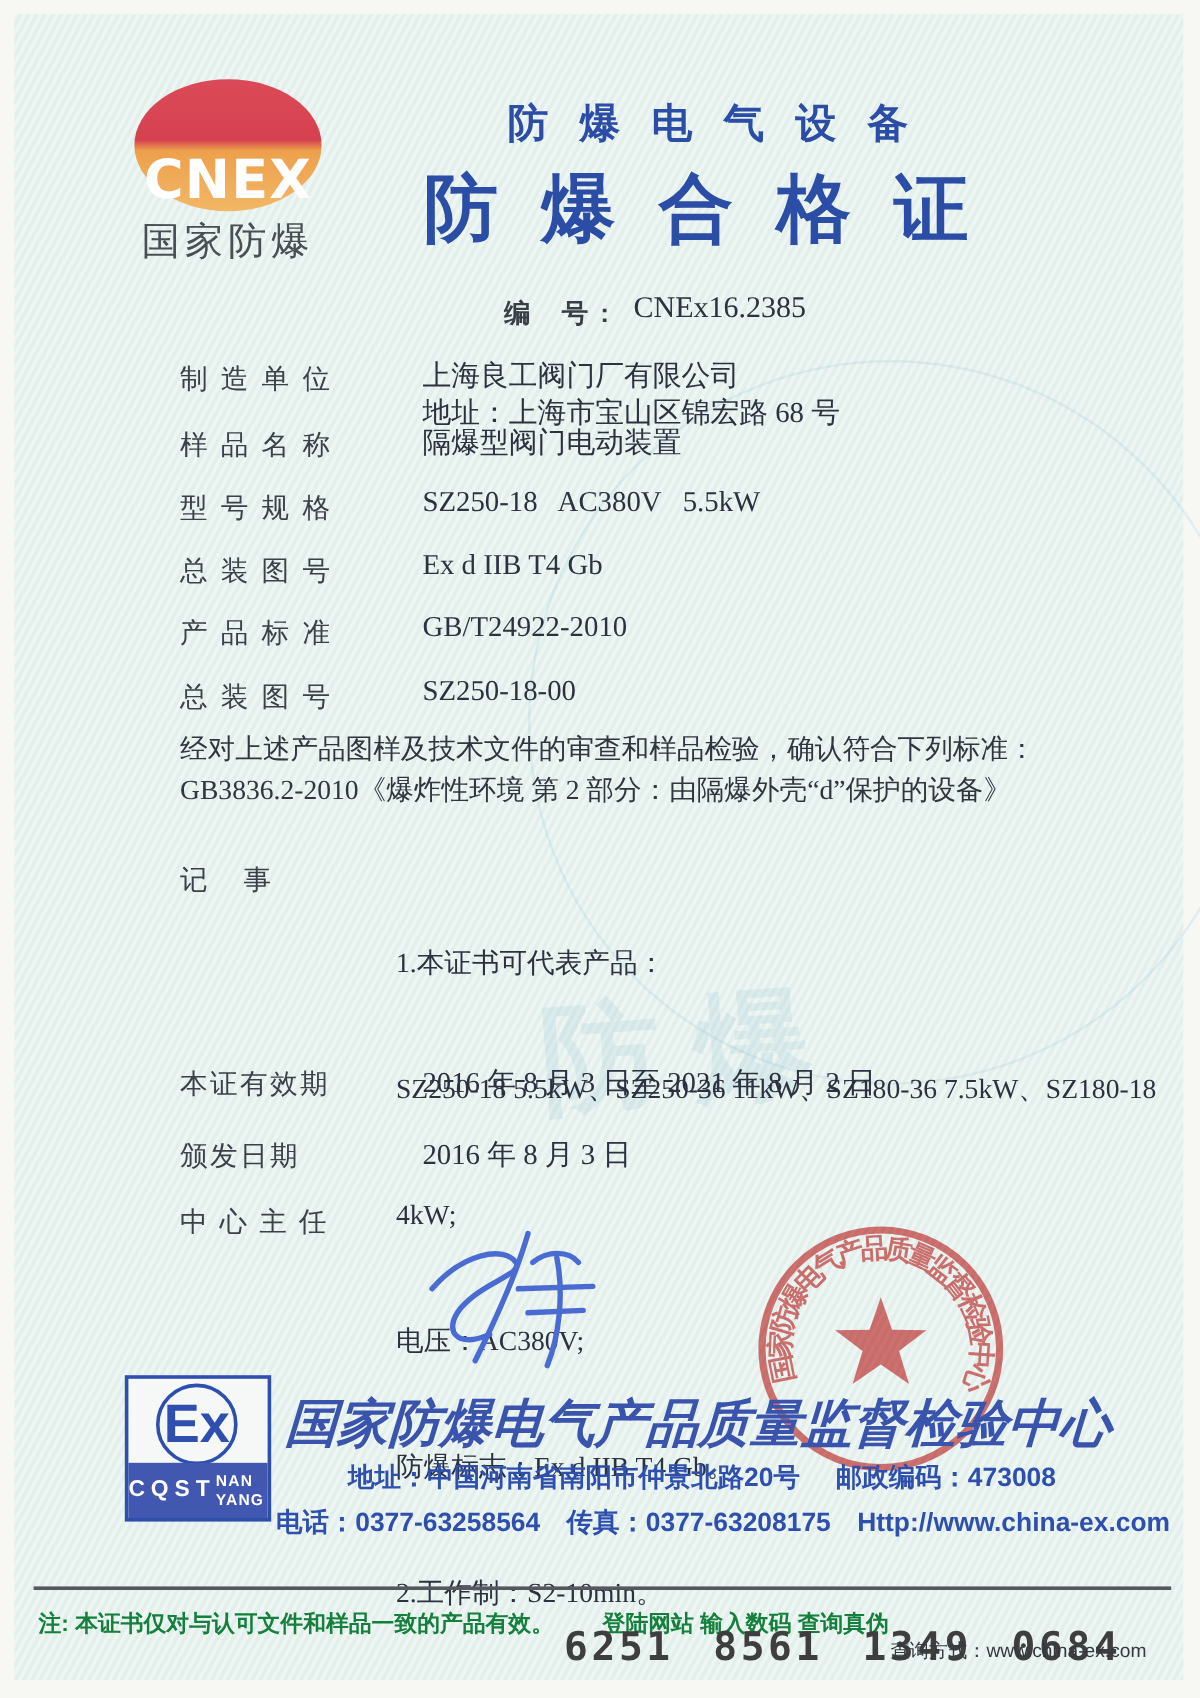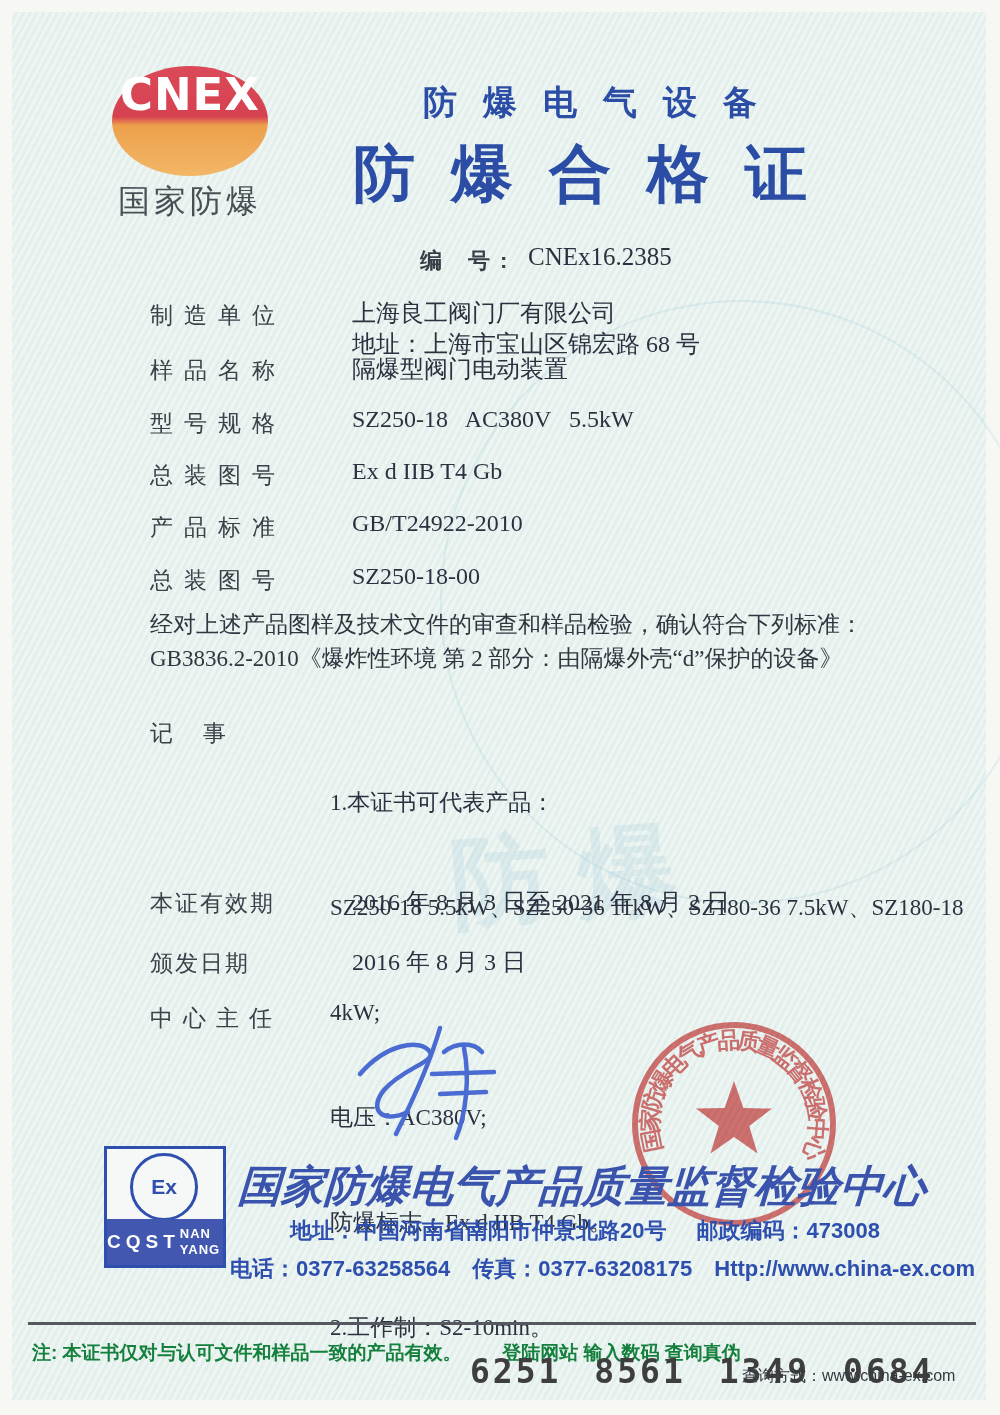--- a/index.html
+++ b/index.html
@@ -23,21 +23,21 @@
   }
   .wm-text{
     position:absolute;left:450px;top:810px;
     font-size:100px;font-weight:bold;letter-spacing:28px;
     color:rgba(130,180,210,0.15);transform:rotate(-4deg);
   }
   
   .cnex-oval{
     left:112px;top:66px;width:156px;height:110px;border-radius:50%;
     background:linear-gradient(180deg,#db4a58 0%,#d64150 46%,#eda04c 54%,#f2b766 100%);
-    display:flex;align-items:flex-start;justify-content:center;
+    display:flex;align-items:flex-end;justify-content:center;
   }
   .cnex-text{color:#ffffff;font-size:45px;font-weight:bold;letter-spacing:1px;
     font-family:"DejaVu Sans", sans-serif;margin-top:2px;}
   .cnex-caption{left:100px;top:180px;width:180px;text-align:center;
     font-size:32px;color:#4a4f55;letter-spacing:4px;}
   .subtitle{left:320px;top:80px;width:540px;text-align:center;
     font-size:34px;font-weight:bold;color:#2b4da5;letter-spacing:26px;text-indent:26px;}
   .title{left:290px;top:132px;width:580px;text-align:center;
     font-size:62px;font-weight:bold;color:#2b4da5;letter-spacing:36px;text-indent:36px;}
   .certno-label{left:420px;top:246px;font-size:22px;color:#383d46;
@@ -60,21 +60,21 @@
     letter-spacing:10px;font-weight:500;}
   
   .stamp{left:628px;top:1018px;opacity:0.85;mix-blend-mode:multiply;}
   .signature{left:348px;top:1022px;}
   
   .ex-logo{left:104px;top:1146px;width:116px;height:116px;
     border:3px solid #2e4fae;background:#f5f8f6;}
   .ex-circle{position:absolute;left:23px;top:4px;width:62px;height:62px;
     border:3px solid #2e4fae;border-radius:50%;
     display:flex;align-items:center;justify-content:center;}
-  .ex-circle span{font-size:21px;font-weight:bold;color:#2e4fae;}
+  .ex-circle span{font-size:45px;font-weight:bold;color:#2e4fae;}
   .ex-band{position:absolute;left:0;bottom:0;width:116px;height:46px;
     background:#4257b0;display:flex;flex-direction:row;align-items:center;justify-content:center;}
   .ex-band .l1{color:#fff;font-size:19px;font-weight:bold;letter-spacing:5px;line-height:22px;}
   .ex-band .l2{color:#fff;font-size:13px;font-weight:bold;letter-spacing:1px;line-height:16px;}
   .issuer-name{left:232px;top:1158px;width:700px;text-align:center;
     font-size:43px;font-weight:bold;font-style:italic;color:#3a53ac;
     font-family:"Liberation Serif", serif;transform:skewX(-3deg);white-space:nowrap;}
   .issuer-line{left:230px;width:710px;text-align:center;font-size:22px;
     font-weight:bold;color:#2e4fae;white-space:nowrap;}
   .gap30{display:inline-block;width:30px;}

